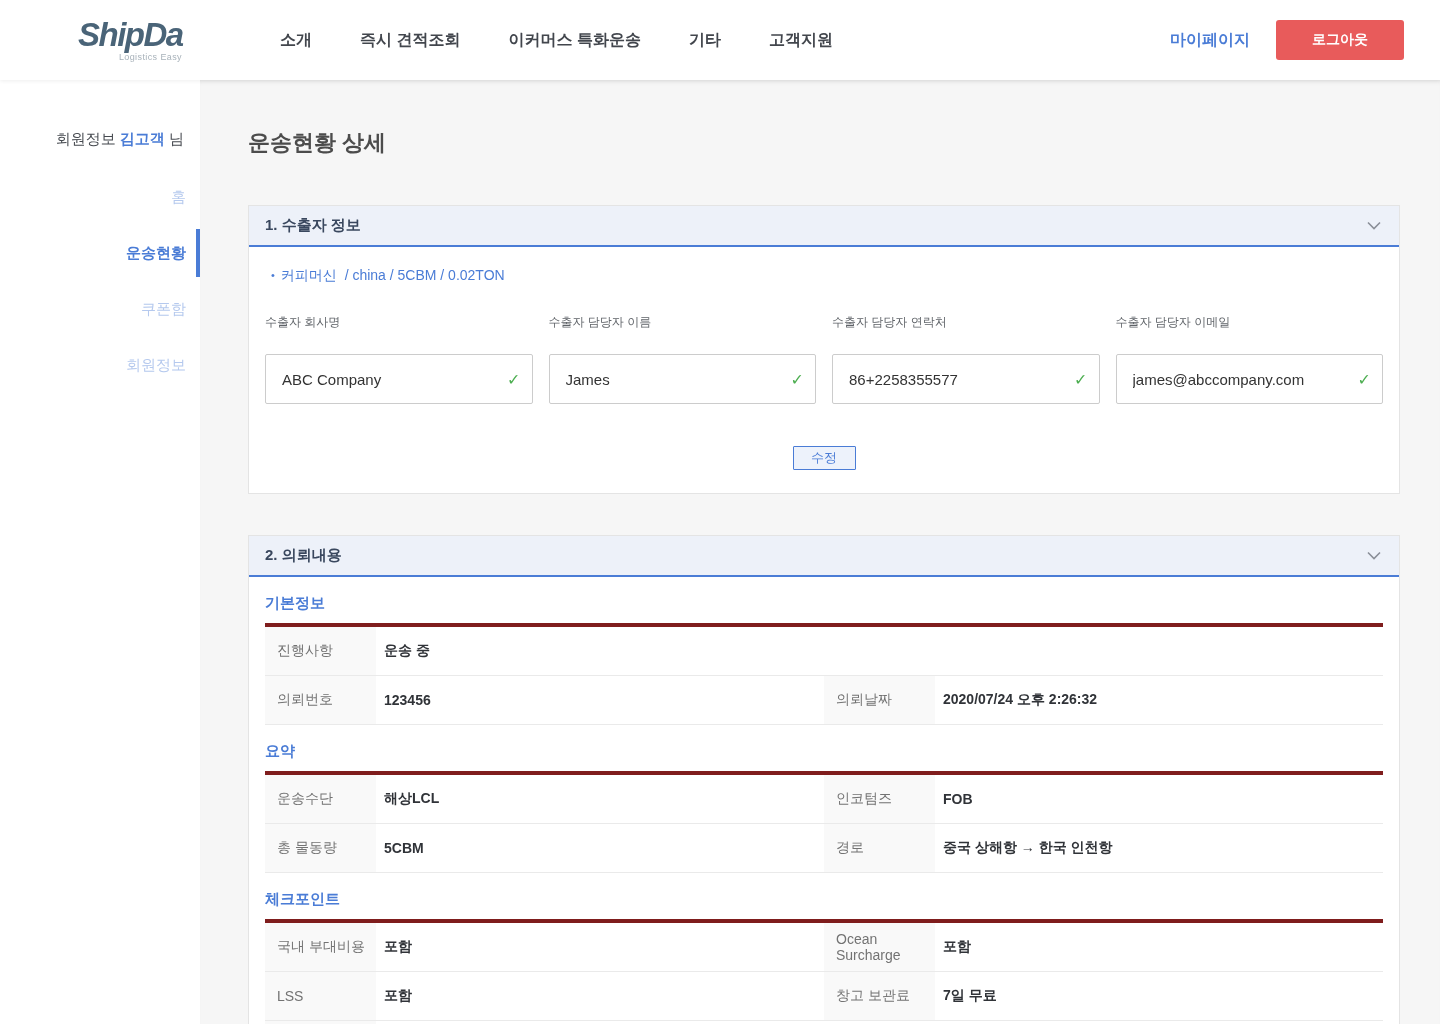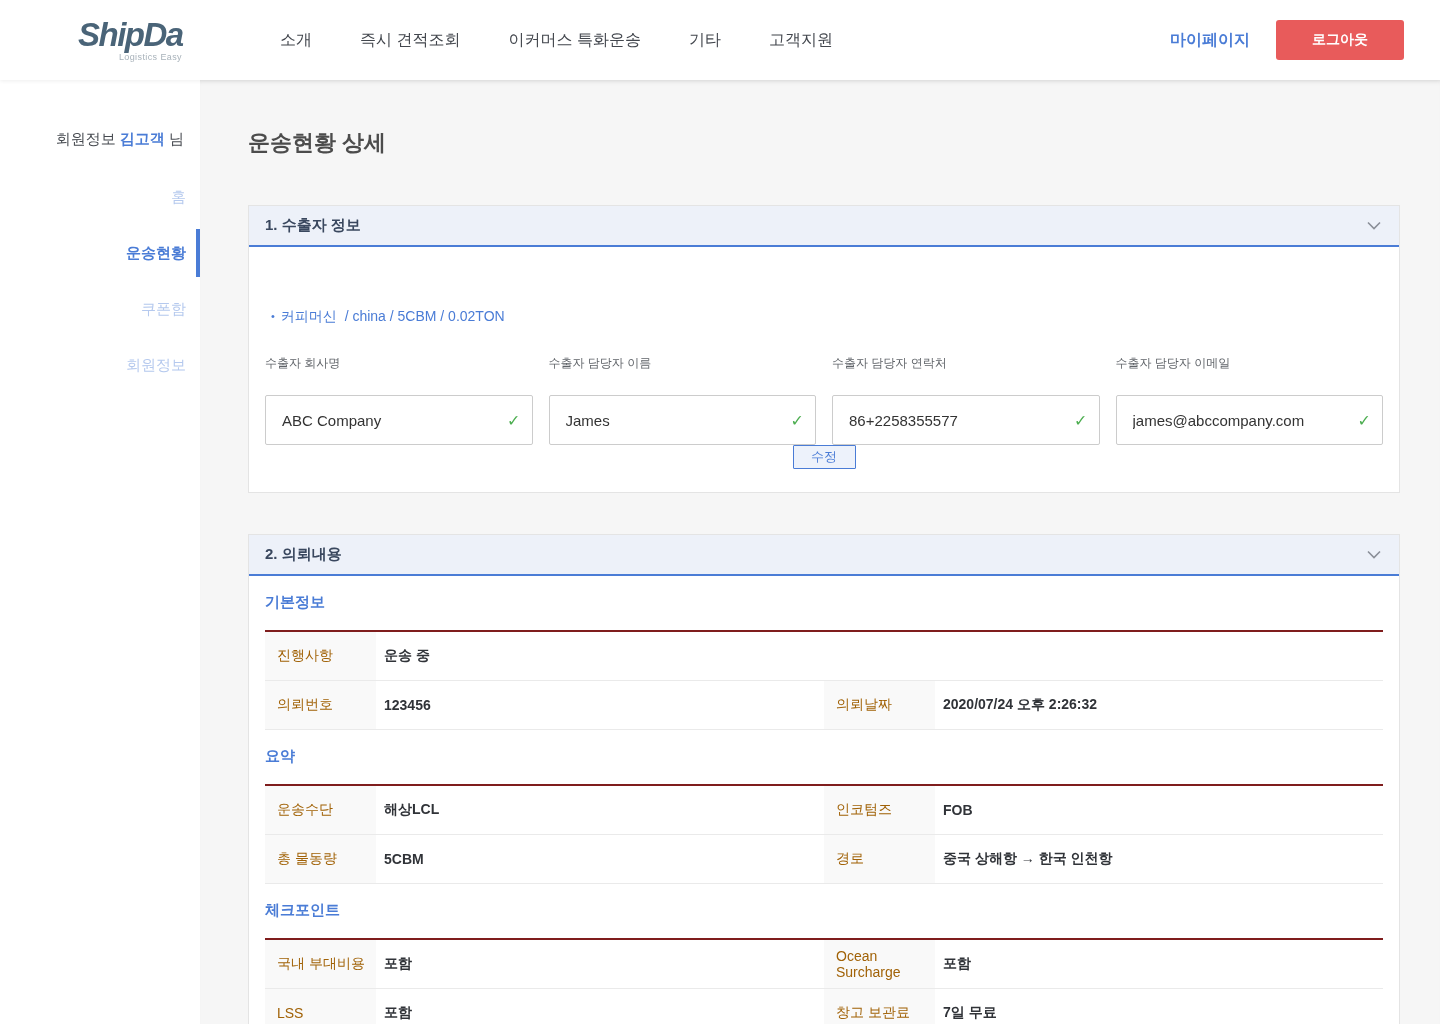--- a/index.html
+++ b/index.html
@@ -6,21 +6,21 @@
   html,body { width:1440px; height:1024px; overflow:hidden; background:#fff;
     font-family:"Liberation Sans", sans-serif; }
 
   
   .top-header { height:80px; background:#fff; display:flex; align-items:center;
     position:relative; z-index:3; box-shadow:0 1px 4px rgba(0,0,0,.07); }
   .logo { margin-left:78px; cursor:pointer; width:104px; }
   .logo-text { font-size:33px; font-weight:bold; font-style:italic; letter-spacing:-1.5px;
     color:var(--logo-navy); line-height:1; }
   .logo-tag { font-size:9px; color:#a8b2ba; text-align:right; margin-top:1px; letter-spacing:.4px; }
-  .main-nav { display:flex; gap:48px; margin-left:98px; }
+  .main-nav { display:flex; gap:48px; margin-left:98px;font-weight:bold; }
   .nav-item { font-size:16px; color:#42464d; cursor:pointer; white-space:nowrap; }
   .header-right { margin-left:auto; display:flex; align-items:center; padding-right:36px; }
   .mypage { color:var(--accent-blue); font-size:16px; font-weight:bold; cursor:pointer;
     margin-right:26px; text-decoration:none; }
   .logout { width:128px; height:40px; background:var(--logout-red); color:#fff; border:none;
     border-radius:3px; font-size:14px; font-weight:bold; cursor:pointer;
     font-family:"Liberation Sans", sans-serif; }
 
   
   .content { display:flex; height:944px; }
@@ -44,46 +44,46 @@
   .card { width:1152px; background:#fff; border:1px solid #e4e4e4; }
   .card + .card { margin-top:41px; }
   .card-header { height:41px; background:var(--section-header-bg);
     border-bottom:2px solid var(--accent-blue); display:flex; align-items:center;
     padding:0 18px 0 16px; cursor:pointer; }
   .card-header .hdr-title { font-size:15px; font-weight:bold; color:#39475e; }
   .card-header .chev { margin-left:auto; display:flex; align-items:center; }
 
   
   .card1-body { padding:20px 16px 23px; }
-  .summary { font-size:14px; color:var(--accent-blue); padding-left:6px;margin-top:41px; }
+  .summary { font-size:14px; color:var(--accent-blue); padding-left:6px; }
   .summary .bullet { font-size:11px; margin-right:6px; vertical-align:1px; }
   .summary .sum-text { white-space:pre; }
   .fields { display:flex; gap:16px; margin-top:29px; }
   .field { flex:1; }
   .field-label { display:block; font-size:12px; color:#5f6368; margin-bottom:23px; }
   .input-box { position:relative; height:50px; border:1px solid #ccc; border-radius:2px;
     background:#fff; }
   .field-input { width:100%; height:100%; border:none; outline:none; padding:0 34px 0 16px;
     font-size:15px; color:#333; font-family:"Liberation Sans", sans-serif; background:transparent; }
   .check { position:absolute; right:11px; top:50%; transform:translateY(-50%);
     color:var(--check-green); font-size:16px; }
-  .edit-wrap { text-align:center; }
+  .edit-wrap { text-align:center; margin-top:42px; }
   .edit-btn { min-width:63px; height:24px; background:#edf2fb; border:1px solid var(--accent-blue);
     color:var(--accent-blue); font-size:13px; cursor:pointer; border-radius:1px;
     font-family:"Liberation Sans", sans-serif; padding:0 16px; }
 
   
   .card2-body { padding:0 16px 24px; }
   .group-title { font-size:15px; font-weight:bold; color:var(--accent-blue);
-    padding:17px 0 18px; border-bottom:2px solid #7f1d1d; }
+    padding:17px 0 10px; border-bottom:4px solid #7f1d1d; }
   .trow { display:flex; border-bottom:1px solid #eaeaea; min-height:49px; }
   .tpair { width:50%; display:flex; }
   .tpair.full { width:100%; }
   .tlabel { width:111px; flex-shrink:0; background:#f9f9f9; display:flex; align-items:center;
-    padding-left:12px; font-size:14px; color:#a16207; }
+    padding-left:12px; font-size:14px; color:#737373; }
   .tvalue { flex:1; display:flex; align-items:center; padding-left:8px; font-size:14px;
     font-weight:bold; color:#303338; }
 </style>
 </head>
 <body>
 
 <header class="top-header">
   <div class="logo">
     <div class="logo-text">ShipDa</div>
     <div class="logo-tag">Logistics Easy</div>

